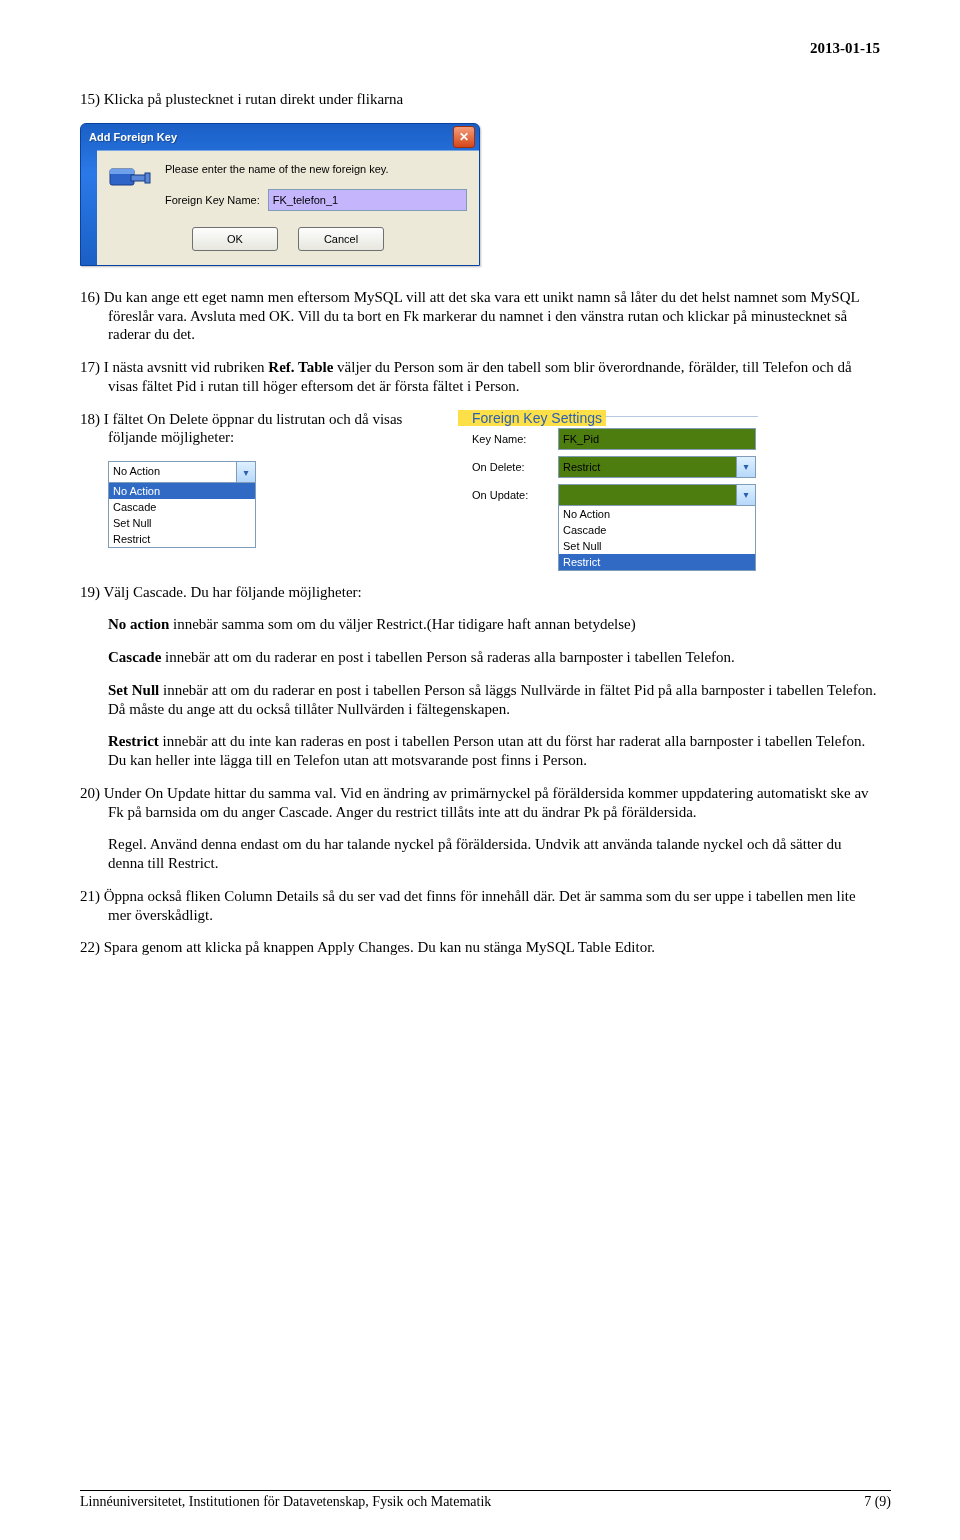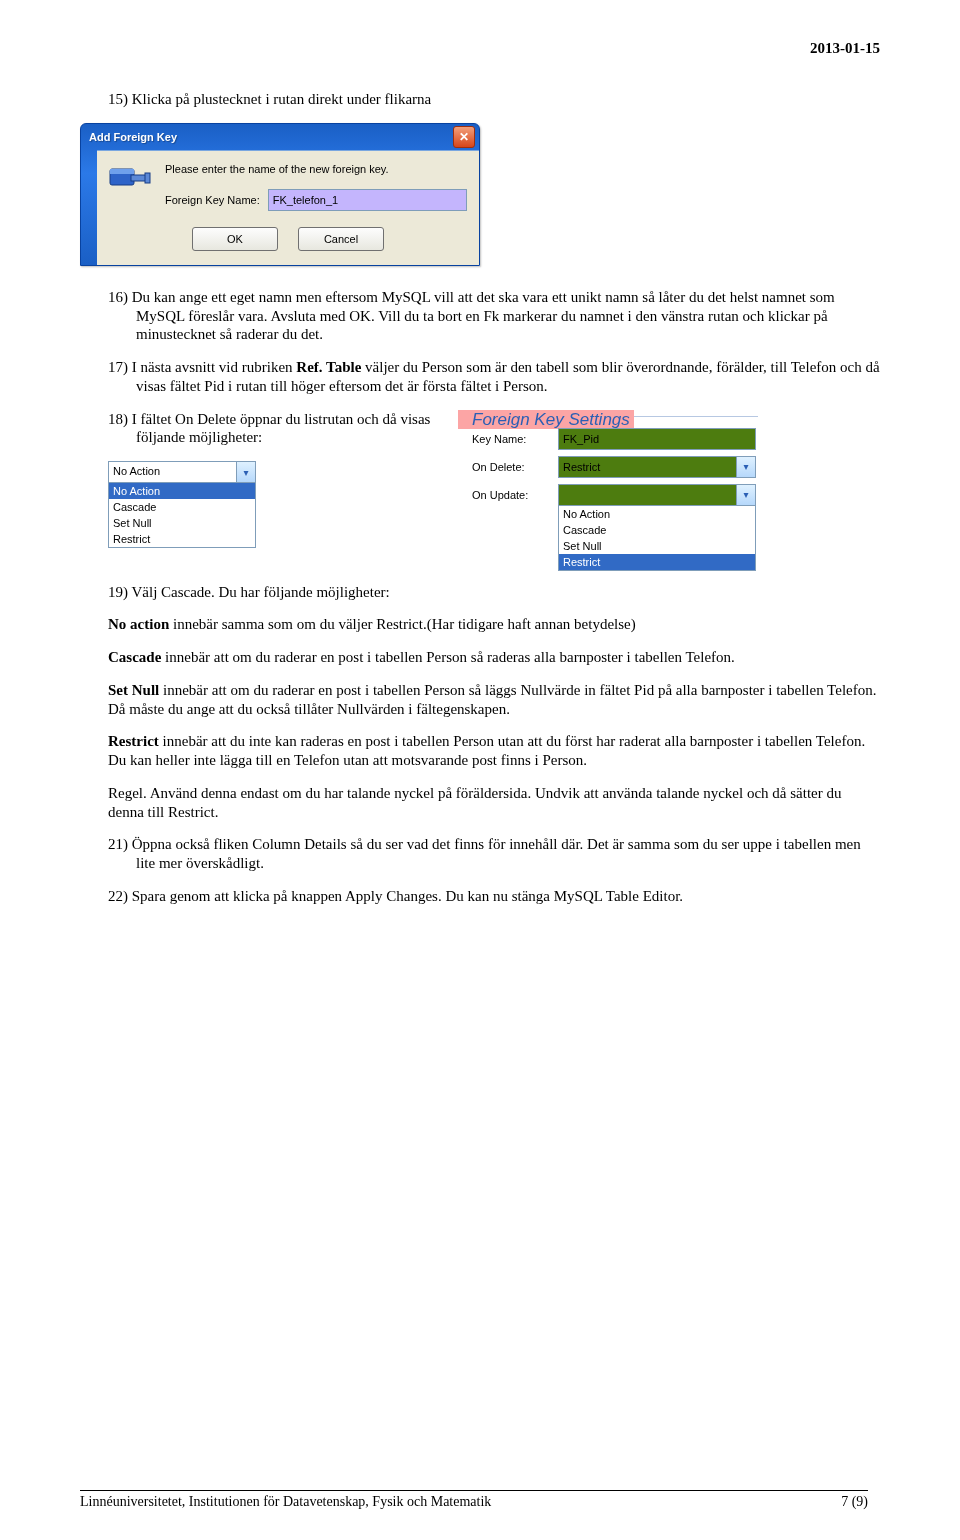--- a/index.html
+++ b/index.html
@@ -23,21 +23,20 @@
     font-size: 15px;
     margin-bottom: 33px;
   }
   .para {
     margin: 0 0 14px 0;
     line-height: 1.25;
   }
   .step-hang {
     padding-left: 28px;
     text-indent: -28px;
-    margin-left: 28px;
   }
   .sub-indent {
     padding-left: 28px;
     text-indent: 0;
   }
   .bold { font-weight: bold; }
 
   
   .dlg-afk {
     margin: 10px 0 22px 0;
@@ -170,25 +169,24 @@
   .fks-panel .grp-title {
     position: relative;
     height: 10px;
   }
   .fks-panel .grp-title .line {
     position:absolute; left:0; right:0; top:6px;
     border-top:1px solid #b7c8e2;
   }
   .fks-panel .grp-title .lbl {
     position: relative;
-    background:#fca5a5;
+    background:#fde047;
     padding:0 4px 0 14px;
     color:#2b5fb4;
-    font-size:17px;
-    font-style:italic;
+    font-size:14px;
   }
   .fks-panel .rows { padding: 8px 2px 12px 14px; }
   .fks-panel .row {
     display:flex; align-items:center; gap:10px;
     margin-bottom:6px;
   }
   .fks-panel .row .lbl { width:76px; }
   .fks-panel .row .val {
     flex:1;
     border:1px solid #7f9db9;
@@ -224,21 +222,21 @@
     display:flex;
     align-items:flex-start;
     gap: 18px;
   }
   .mid-flex .left-col { flex: 0 0 auto; width: 360px; }
 
   
   .footer {
     position:absolute;
     bottom:30px;
-    left:80px; right:92px;
+    left:80px; right:69px;
   }
   .footer-rule {
     border:none;
     border-top:1px solid #000;
     margin:0 0 3px 0;
   }
   .footer-row {
     display:flex;
     justify-content:space-between;
     font-size:14px;
@@ -350,20 +348,21 @@
   <p class="para sub-indent">
     <span class="bold">Cascade</span><span> innebär att om du raderar en post i tabellen Person så raderas alla barnposter i tabellen Telefon.</span>
   </p>
   <p class="para sub-indent">
     <span class="bold">Set Null</span><span> innebär att om du raderar en post i tabellen Person så läggs Nullvärde in fältet Pid på alla barnposter i tabellen Telefon. Då måste du ange att du också tillåter Nullvärden i fältegenskapen.</span>
   </p>
   <p class="para sub-indent">
     <span class="bold">Restrict</span><span> innebär att du inte kan raderas en post i tabellen Person utan att du först har raderat alla barnposter i tabellen Telefon. Du kan heller inte lägga till en Telefon utan att motsvarande post finns i Person.</span>
   </p>
 
+  <p class="para step-hang">20) Under On Update hittar du samma val. Vid en ändring av primärnyckel på föräldersida kommer uppdatering automatiskt ske av Fk på barnsida om du anger Cascade. Anger du restrict tillåts inte att du ändrar Pk på föräldersida.</p>
   <p class="para sub-indent">Regel. Använd denna endast om du har talande nyckel på föräldersida. Undvik att använda talande nyckel och då sätter du denna till Restrict.</p>
 
   <p class="para step-hang">21) Öppna också fliken Column Details så du ser vad det finns för innehåll där. Det är samma som du ser uppe i tabellen men lite mer överskådligt.</p>
 
   <p class="para step-hang">22) Spara genom att klicka på knappen Apply Changes. Du kan nu stänga MySQL Table Editor.</p>
 
   <div class="footer">
     <hr class="footer-rule">
     <div class="footer-row">
       <span>Linnéuniversitetet, Institutionen för Datavetenskap, Fysik och Matematik</span>

